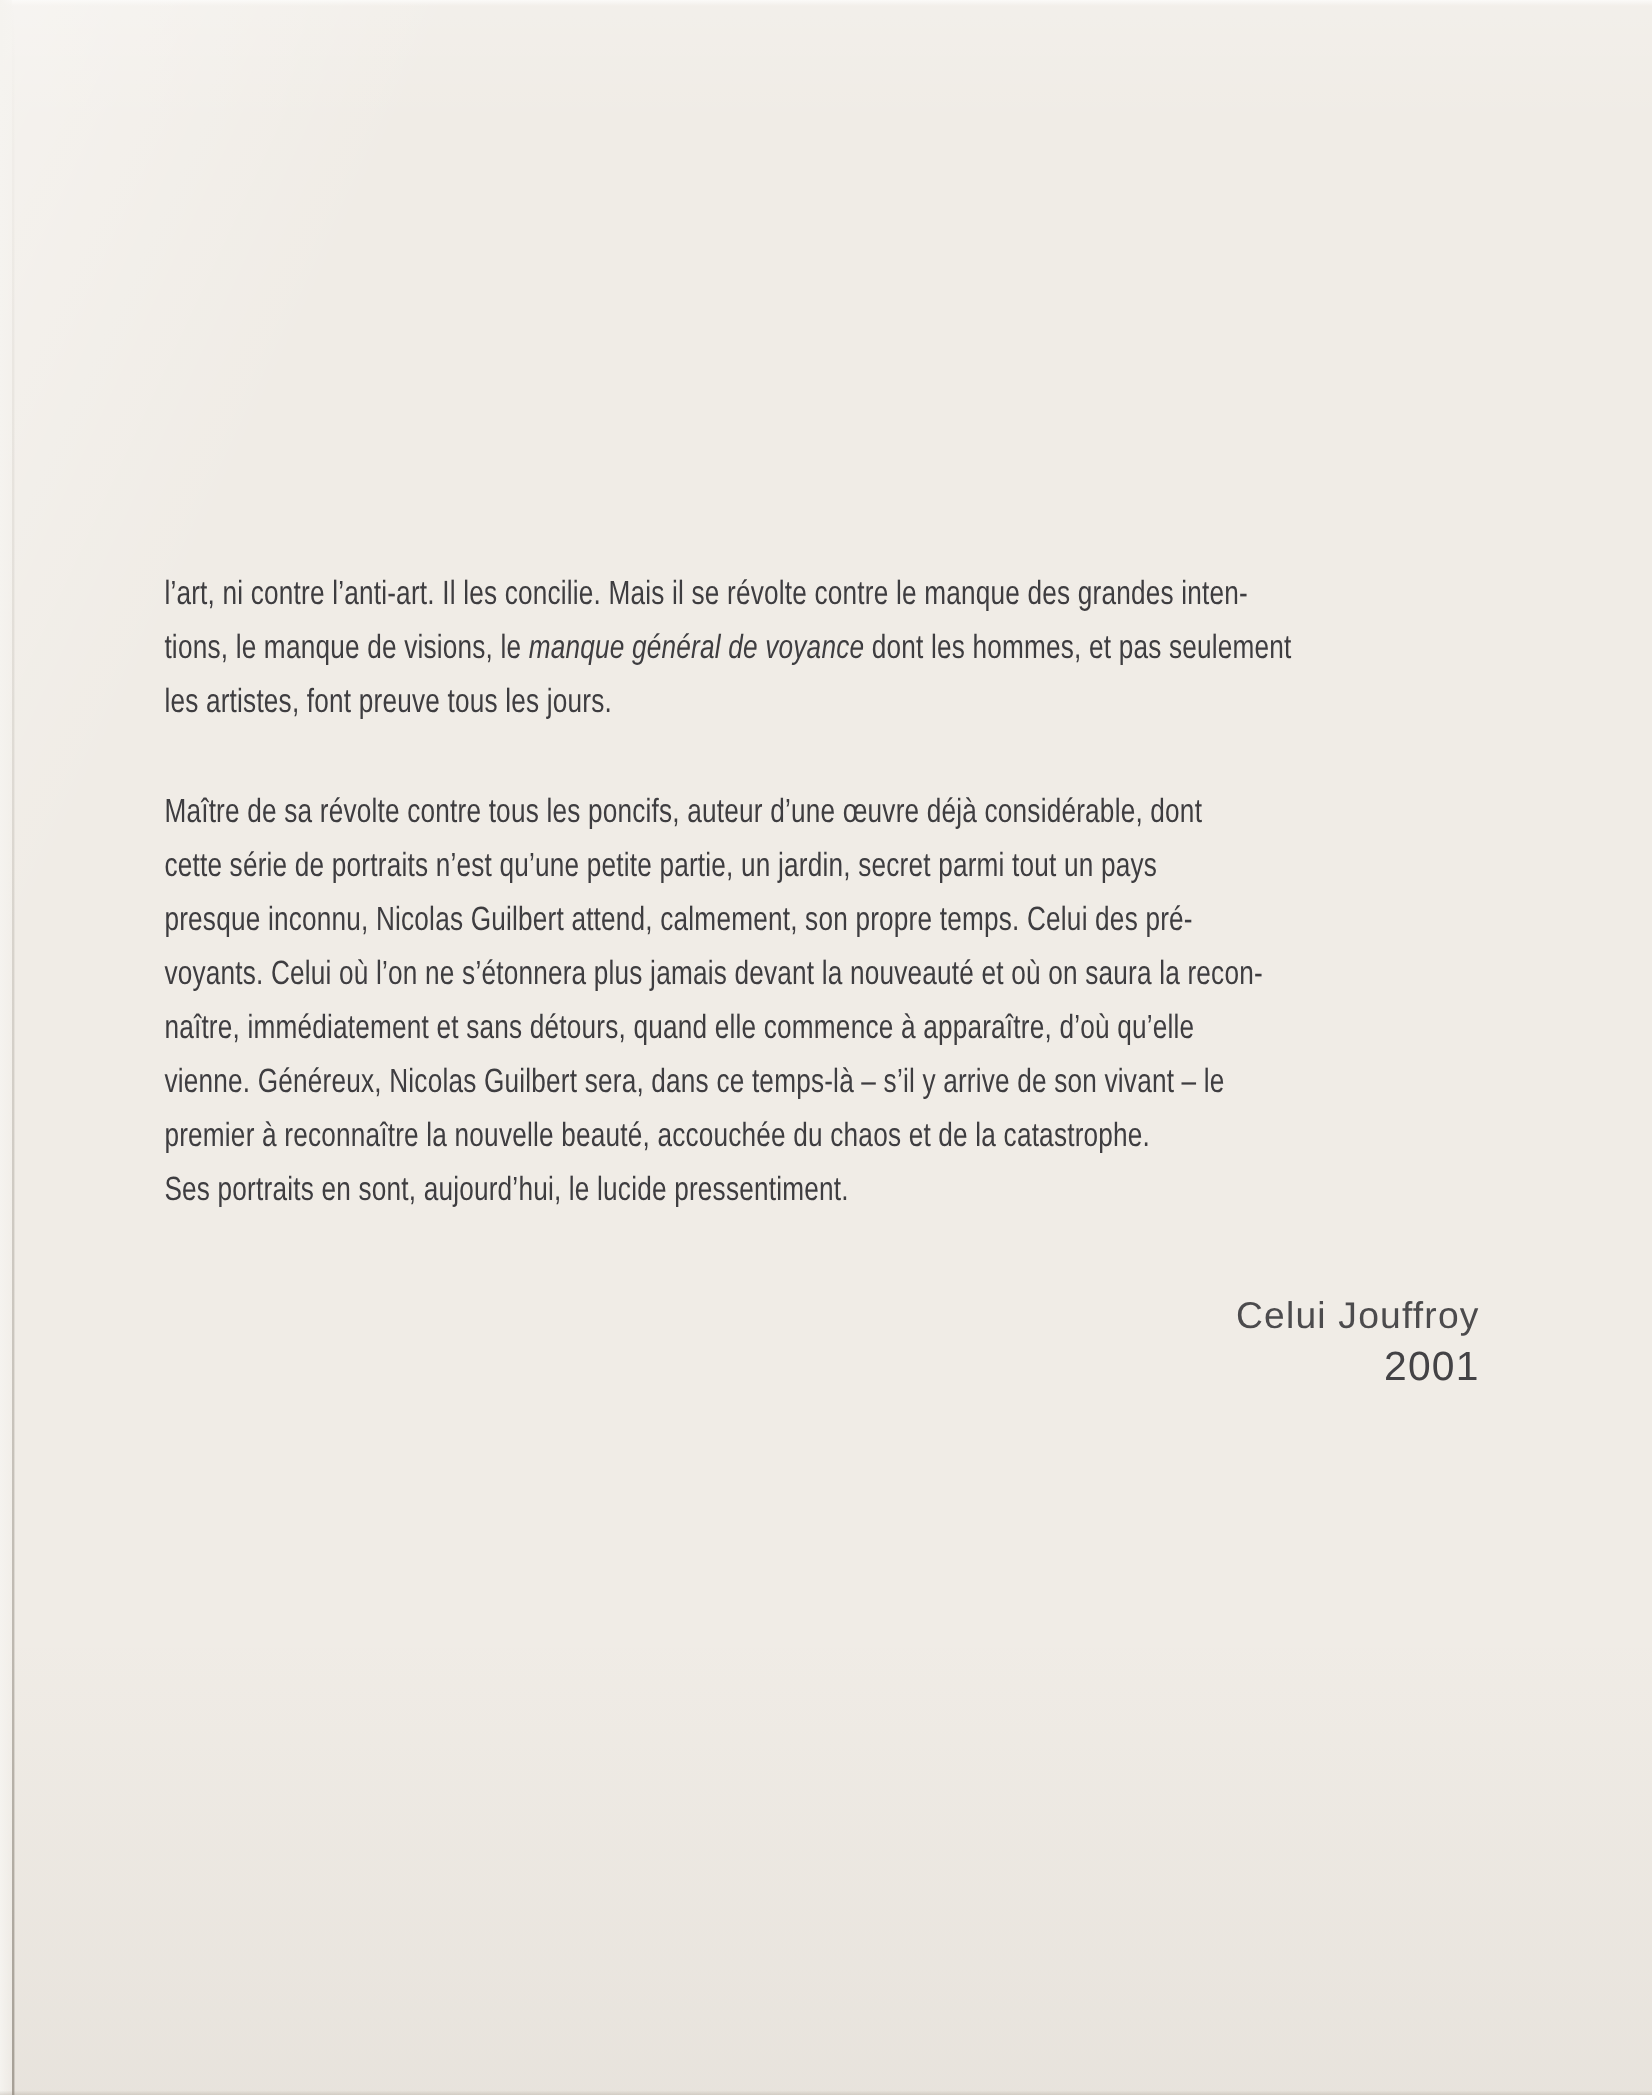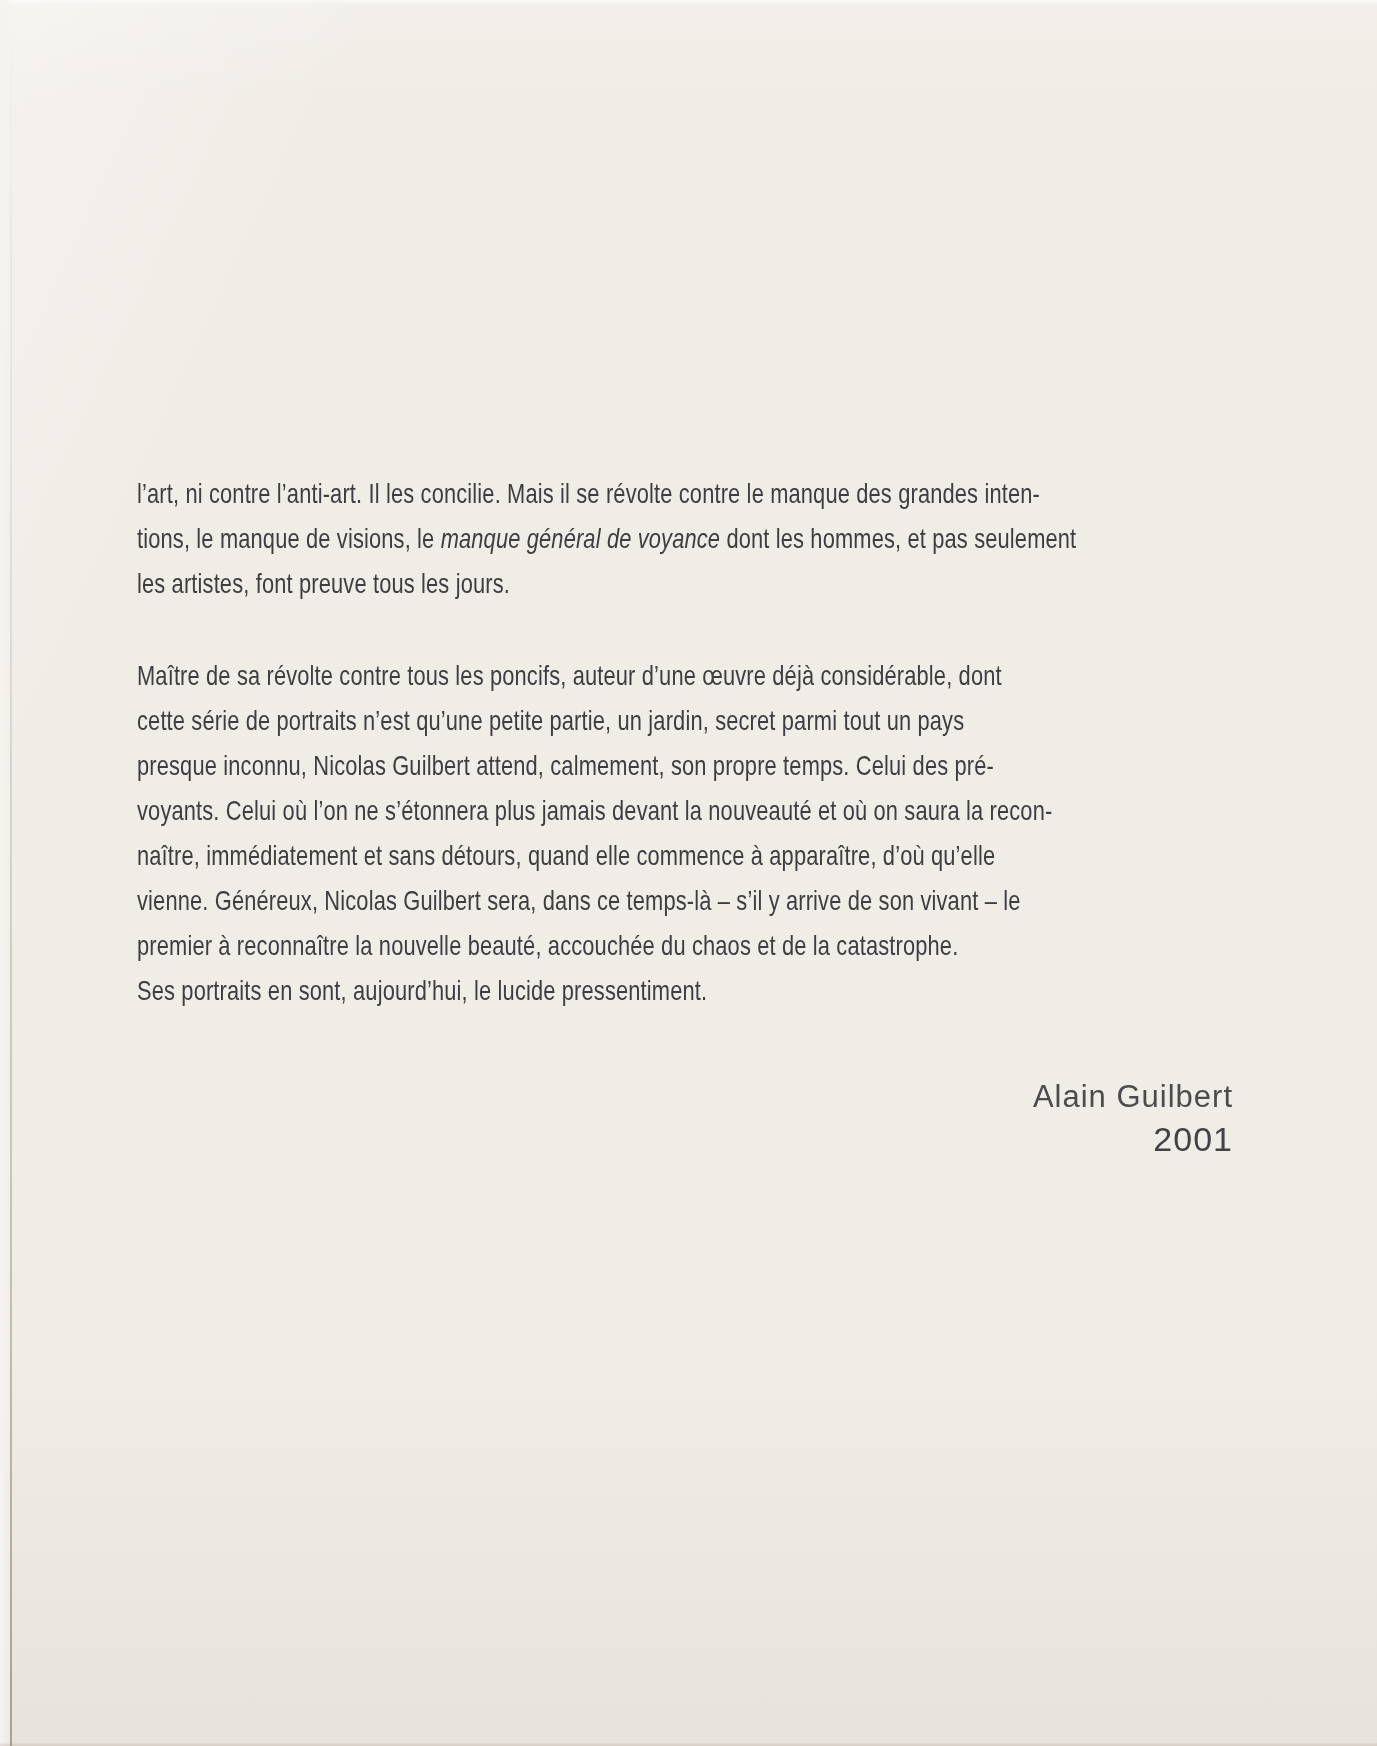--- a/index.html
+++ b/index.html
@@ -118,17 +118,17 @@
       <div class="line">voyants. Celui où l’on ne s’étonnera plus jamais devant la nouveauté et où on saura la recon-</div>
       <div class="line">naître, immédiatement et sans détours, quand elle commence à apparaître, d’où qu’elle</div>
       <div class="line">vienne. Généreux, Nicolas Guilbert sera, dans ce temps-là – s’il y arrive de son vivant – le</div>
       <div class="line">premier à reconnaître la nouvelle beauté, accouchée du chaos et de la catastrophe.</div>
       <div class="line">Ses portraits en sont, aujourd’hui, le lucide pressentiment.</div>
     </div>
 
   </div>
 
   <div class="signature-block">
-    <div class="signature-author">Alain Guilbert</div>
+    <div class="signature-author">Celui Jouffroy</div>
     <div class="signature-year">2001</div>
   </div>
 
 </div>
 
 </body></html>

